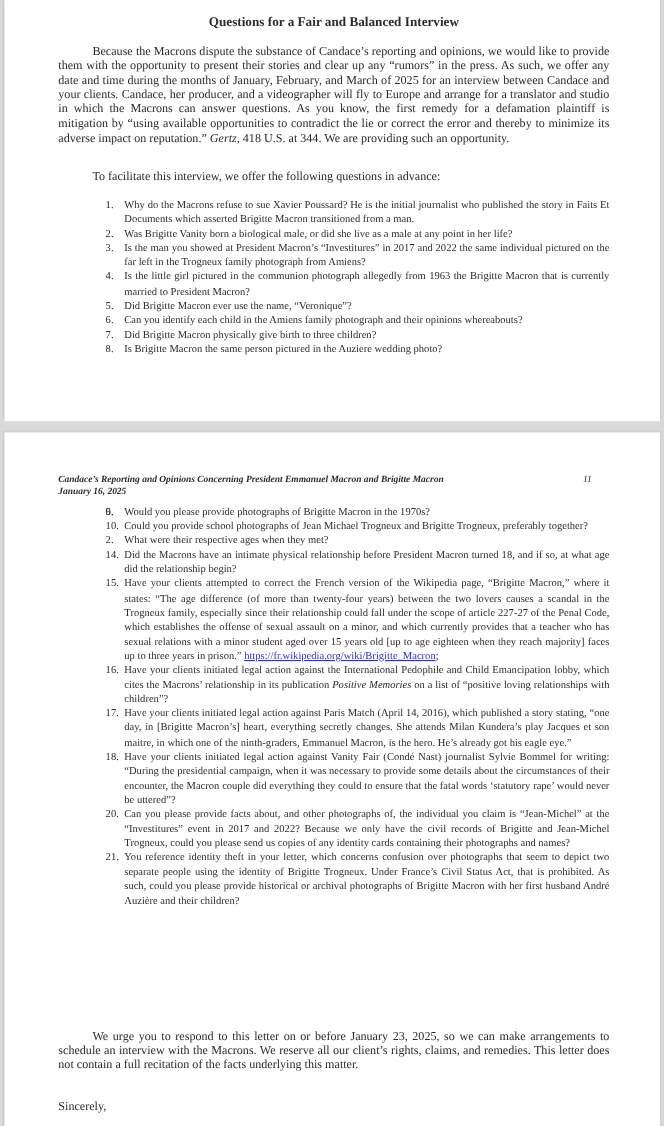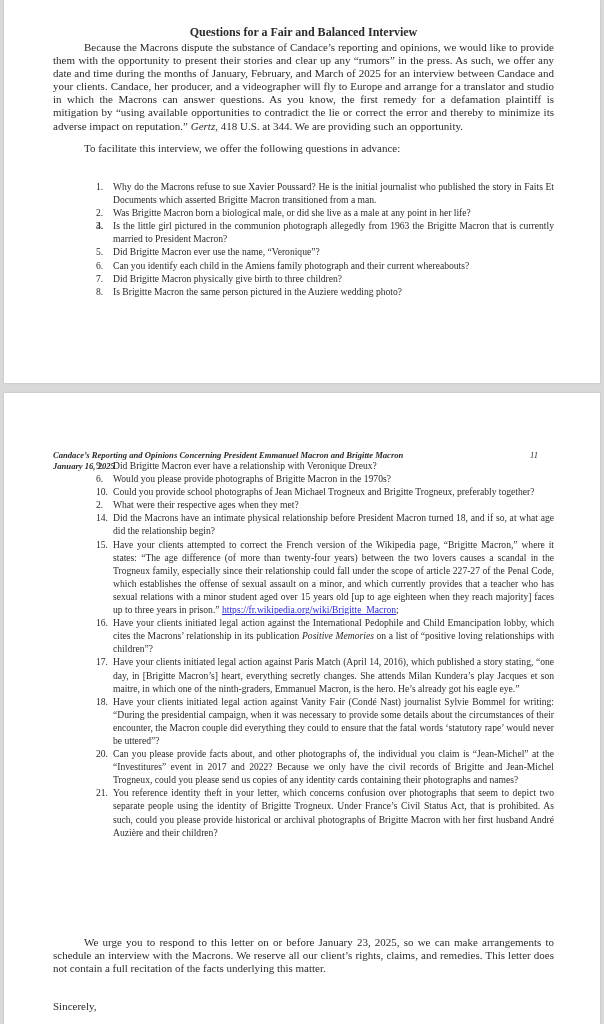--- a/index.html
+++ b/index.html
@@ -13,75 +13,75 @@
   .page {
     position: absolute; left: 4px; width: 596px;
     background: #ffffff;
     box-shadow: 0 0 2px rgba(0,0,0,0.15);
   }
   #page1 { top: 0; height: 383px; }
   #page2 { top: 393px; height: 640px; }
   .content { position: absolute; left: 49px; width: 501px; }
   .title {
     text-align: center; font-weight: bold; font-size: 12px;
-    margin: 16px; position: absolute; top: 9px; left: 0; right: 0;
+    margin: 4px; position: absolute; top: 9px; left: 0; right: 0;
   }
   p.body {
     margin: 0; font-size: 11px; line-height: 13.1px;
     text-align: justify; text-indent: 31px;
   }
   ol.qs {
     margin: 0; padding: 0; list-style: none;
     position: absolute; left: 43px; width: 458px;
   }
   ol.qs li {
     position: relative; padding-left: 17px;
     font-size: 9.6px; line-height: 13.1px; text-align: justify;
   }
   ol.qs li .num { position: absolute; left: 0; top: 0; }
   ol.qs li.two .num { left: 0; }
   em { font-style: italic; }
   a.link { color: #2c2ccf; text-decoration: underline; }
-  .hdr { position: absolute; top: 37px; left: 49px; width: 501px; font-size: 8.6px; font-style: italic; font-weight: bold; line-height: 11px; margin-top: 20px; }
+  .hdr { position: absolute; top: 37px; left: 49px; width: 501px; font-size: 8.6px; font-style: italic; font-weight: bold; line-height: 11px; }
   .hdr .pn { position: absolute; right: 16px; top: 0; font-weight: normal; }
 </style>
 </head>
 <body>
 
 <div class="page" id="page1">
   <div class="content" style="top:0;height:383px;">
     <h1 class="title">Questions for a Fair and Balanced Interview</h1>
 
     <p class="body" style="position:absolute;top:41px;left:0;width:501px;"><span>Because the Macrons dispute the substance of Candace’s reporting and opinions, we would like to provide them with the opportunity to present their stories and clear up any “rumors” in the press. As such, we offer any date and time during the months of January, February, and March of 2025 for an interview between Candace and your clients. Candace, her producer, and a videographer will fly to Europe and arrange for a translator and studio in which the Macrons can answer questions. As you know, the first remedy for a defamation plaintiff is mitigation by “using available opportunities to contradict the lie or correct the error and thereby to minimize its adverse impact on reputation.” </span><em>Gertz,</em><span> 418 U.S. at 344. We are providing such an opportunity.</span></p>
 
-    <p class="body" style="position:absolute;top:142px;left:0;width:501px;">To facilitate this interview, we offer the following questions in advance:</p>
+    <p class="body" style="position:absolute;top:155px;left:0;width:501px;">To facilitate this interview, we offer the following questions in advance:</p>
 
     <ol class="qs" id="qs1" style="top:180px;">
         <li><span class="num">1.</span><span>Why do the Macrons refuse to sue Xavier Poussard? He is the initial journalist who published the story in Faits Et Documents which asserted Brigitte Macron transitioned from a man.</span></li>
-        <li><span class="num">2.</span><span>Was Brigitte Macron born a biological male, or did she live as a male at any point in her life?</span></li>
-        <li><span class="num">3.</span></li>
+        <li><span class="num">2.</span><span>Was Brigitte Vanity born a biological male, or did she live as a male at any point in her life?</span></li>
+        <li><span class="num">3.</span><span>Is the man you showed at President Macron’s “Investitures” in 2017 and 2022 the same individual pictured on the far left in the Trogneux family photograph from Amiens?</span></li>
         <li><span class="num">4.</span><span>Is the little girl pictured in the communion photograph allegedly from 1963 the Brigitte Macron that is currently married to President Macron?</span></li>
         <li><span class="num">5.</span><span>Did Brigitte Macron ever use the name, “Veronique”?</span></li>
-        <li><span class="num">6.</span><span>Can you identify each child in the Amiens family photograph and their current whereabouts?</span></li>
+        <li><span class="num">6.</span><span>Can you identify each child in the Amiens family photograph and their opinions whereabouts?</span></li>
         <li><span class="num">7.</span><span>Did Brigitte Macron physically give birth to three children?</span></li>
         <li><span class="num">8.</span><span>Is Brigitte Macron the same person pictured in the Auziere wedding photo?</span></li>
       </ol>
   </div>
 </div>
 
 <div class="page" id="page2">
   <div class="hdr">
     <div>Candace’s Reporting and Opinions Concerning President Emmanuel Macron and Brigitte Macron</div>
     <div>January 16, 2025</div>
     <span class="pn">11</span>
   </div>
 
   <div class="content" style="top:0;height:640px;">
     <ol class="qs" id="qs2" style="top:66px;">
-        <li><span class="num">9.</span><span>Did Brigitte Macron ever have a relationship with Veronique Dreux?</span></li>
+        <li><span class="num">9.</span></li>
         <li class="two"><span class="num">6.</span><span>Would you please provide photographs of Brigitte Macron in the 1970s?</span></li>
         <li class="two"><span class="num">10.</span><span>Could you provide school photographs of Jean Michael Trogneux and Brigitte Trogneux, preferably together?</span></li>
         <li class="two"><span class="num">2.</span><span>What were their respective ages when they met?</span></li>
         <li class="two"><span class="num">14.</span><span>Did the Macrons have an intimate physical relationship before President Macron turned 18, and if so, at what age did the relationship begin?</span></li>
         <li class="two"><span class="num">15.</span><span>Have your clients attempted to correct the French version of the Wikipedia page, “Brigitte Macron,” where it states: “The age difference (of more than twenty-four years) between the two lovers causes a scandal in the Trogneux family, especially since their relationship could fall under the scope of article 227-27 of the Penal Code, which establishes the offense of sexual assault on a minor, and which currently provides that a teacher who has sexual relations with a minor student aged over 15 years old [up to age eighteen when they reach majority] faces up to three years in prison.” </span><a class="link">https://fr.wikipedia.org/wiki/Brigitte_Macron</a><span>;</span></li>
         <li class="two"><span class="num">16.</span><span>Have your clients initiated legal action against the International Pedophile and Child Emancipation lobby, which cites the Macrons’ relationship in its publication </span><em>Positive Memories</em><span> on a list of “positive loving relationships with children”?</span></li>
         <li class="two"><span class="num">17.</span><span>Have your clients initiated legal action against Paris Match (April 14, 2016), which published a story stating, “one day, in [Brigitte Macron’s] heart, everything secretly changes. She attends Milan Kundera’s play Jacques et son maitre, in which one of the ninth-graders, Emmanuel Macron, is the hero. He’s already got his eagle eye.”</span></li>
         <li class="two"><span class="num">18.</span><span>Have your clients initiated legal action against Vanity Fair (Condé Nast) journalist Sylvie Bommel for writing: “During the presidential campaign, when it was necessary to provide some details about the circumstances of their encounter, the Macron couple did everything they could to ensure that the fatal words ‘statutory rape’ would never be uttered”?</span></li>
         <li class="two"><span class="num">20.</span><span>Can you please provide facts about, and other photographs of, the individual you claim is “Jean-Michel” at the “Investitures” event in 2017 and 2022? Because we only have the civil records of Brigitte and Jean-Michel Trogneux, could you please send us copies of any identity cards containing their photographs and names?</span></li>
         <li class="two"><span class="num">21.</span><span>You reference identity theft in your letter, which concerns confusion over photographs that seem to depict two separate people using the identity of Brigitte Trogneux. Under France’s Civil Status Act, that is prohibited. As such, could you please provide historical or archival photographs of Brigitte Macron with her first husband André Auzière and their children?</span></li>

